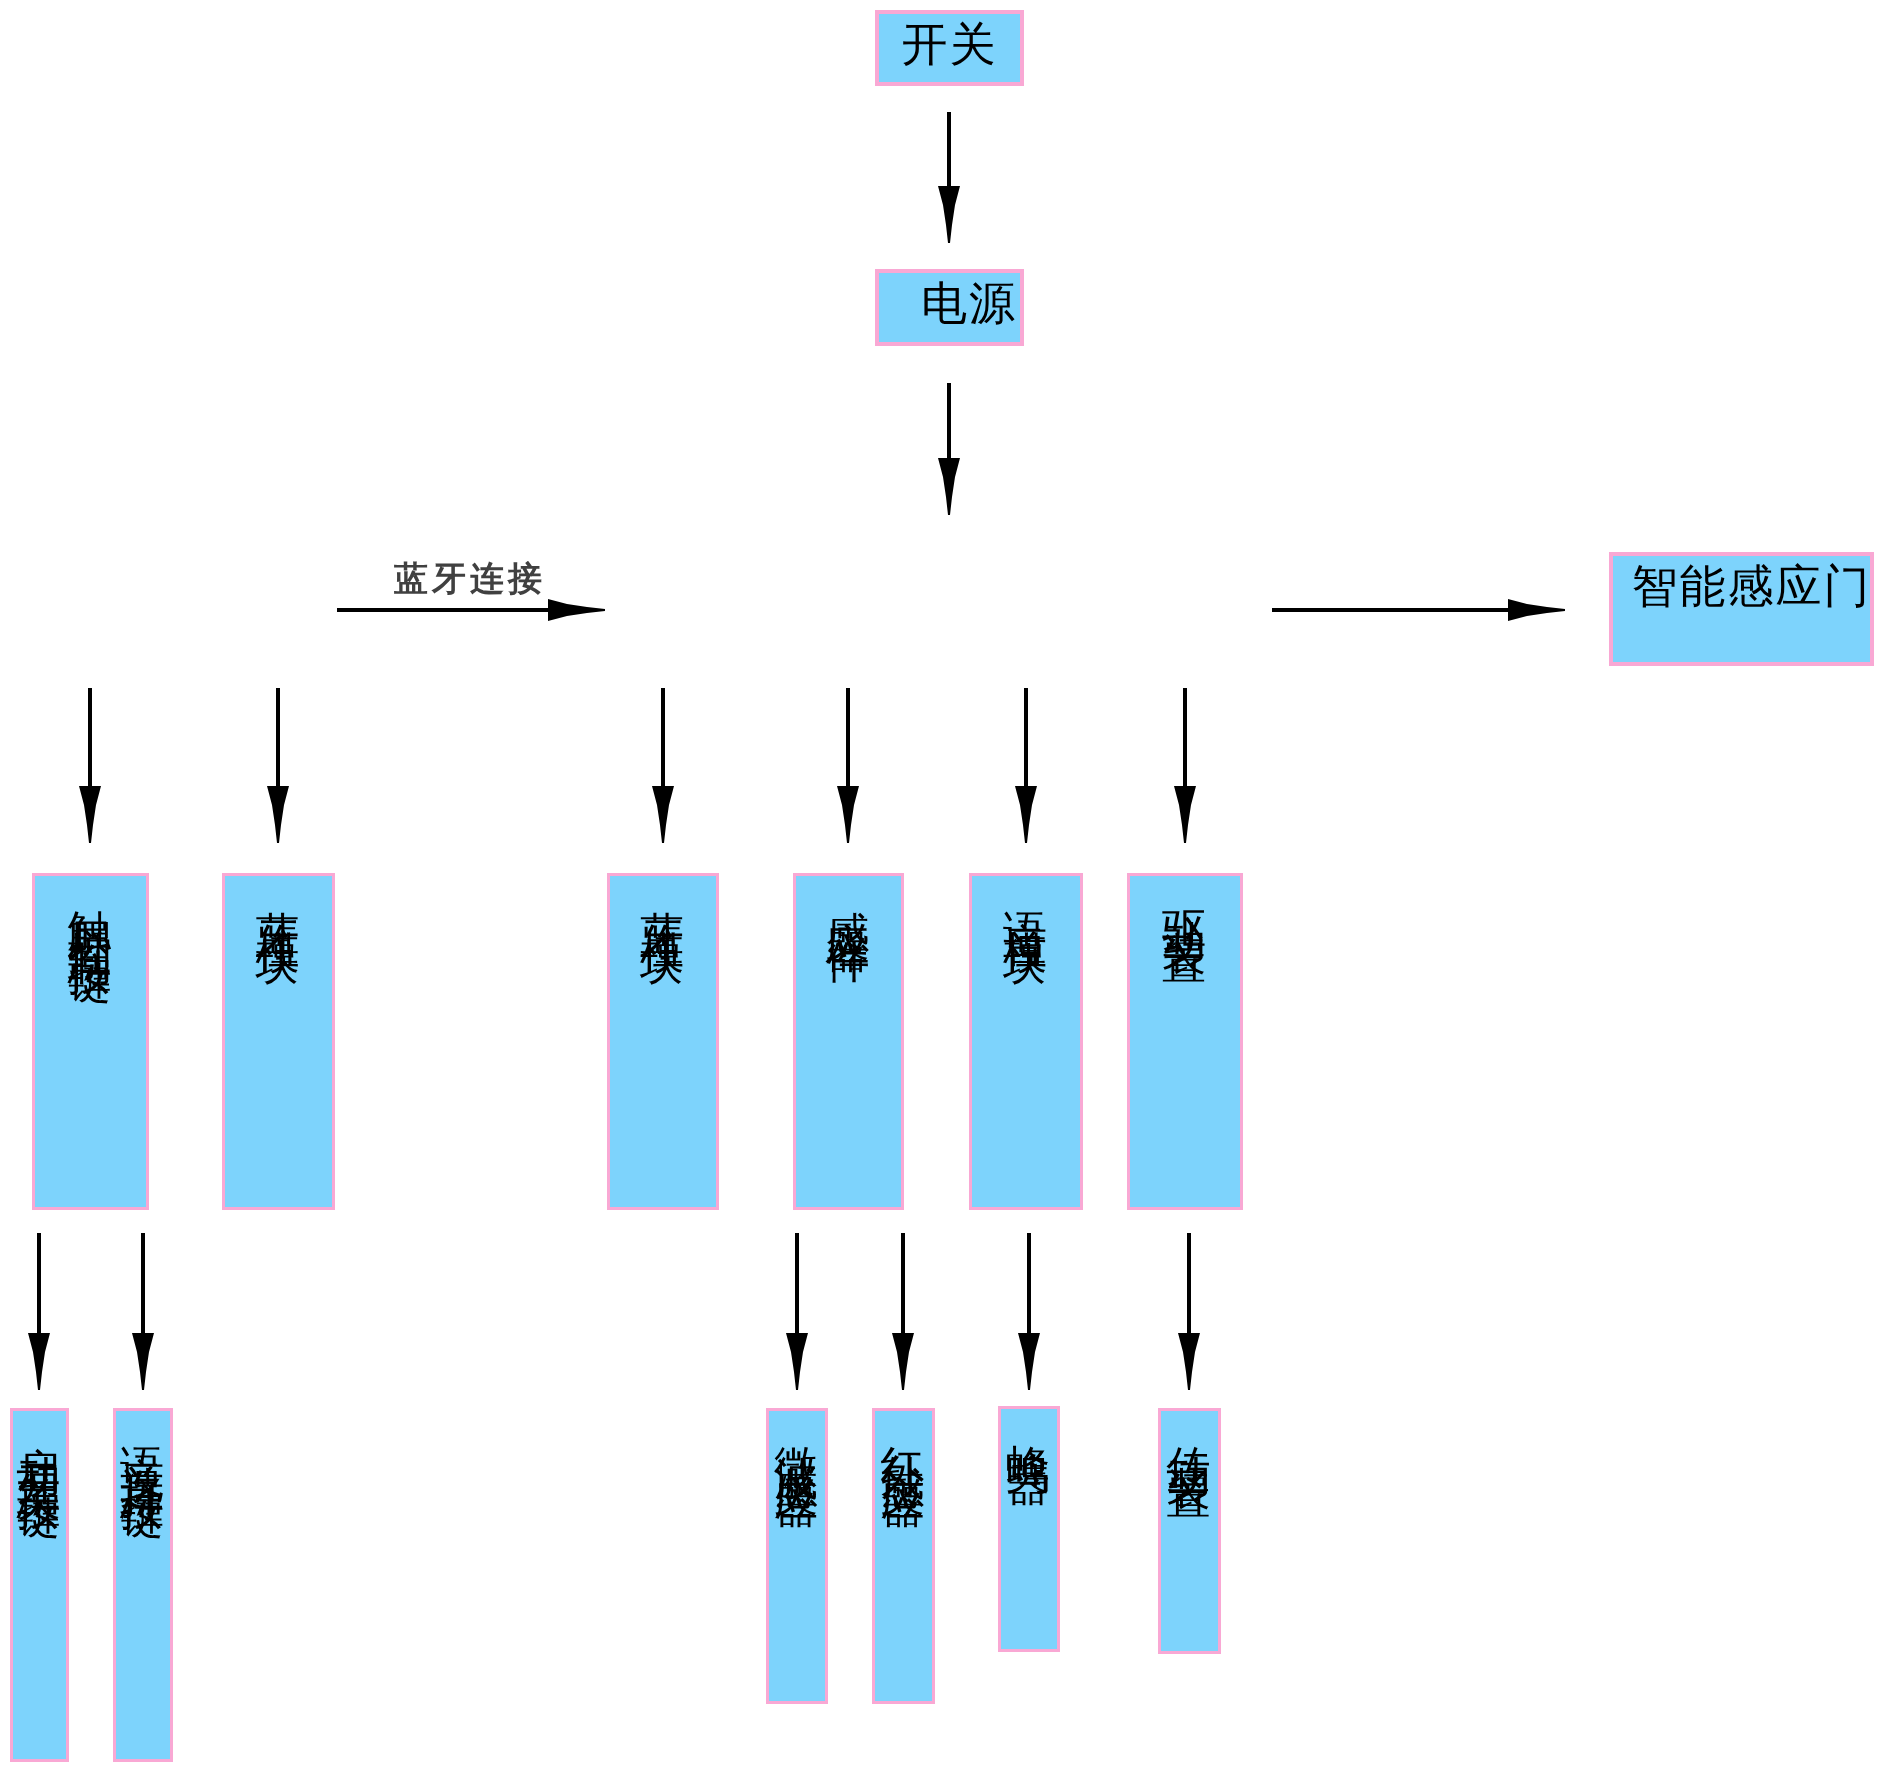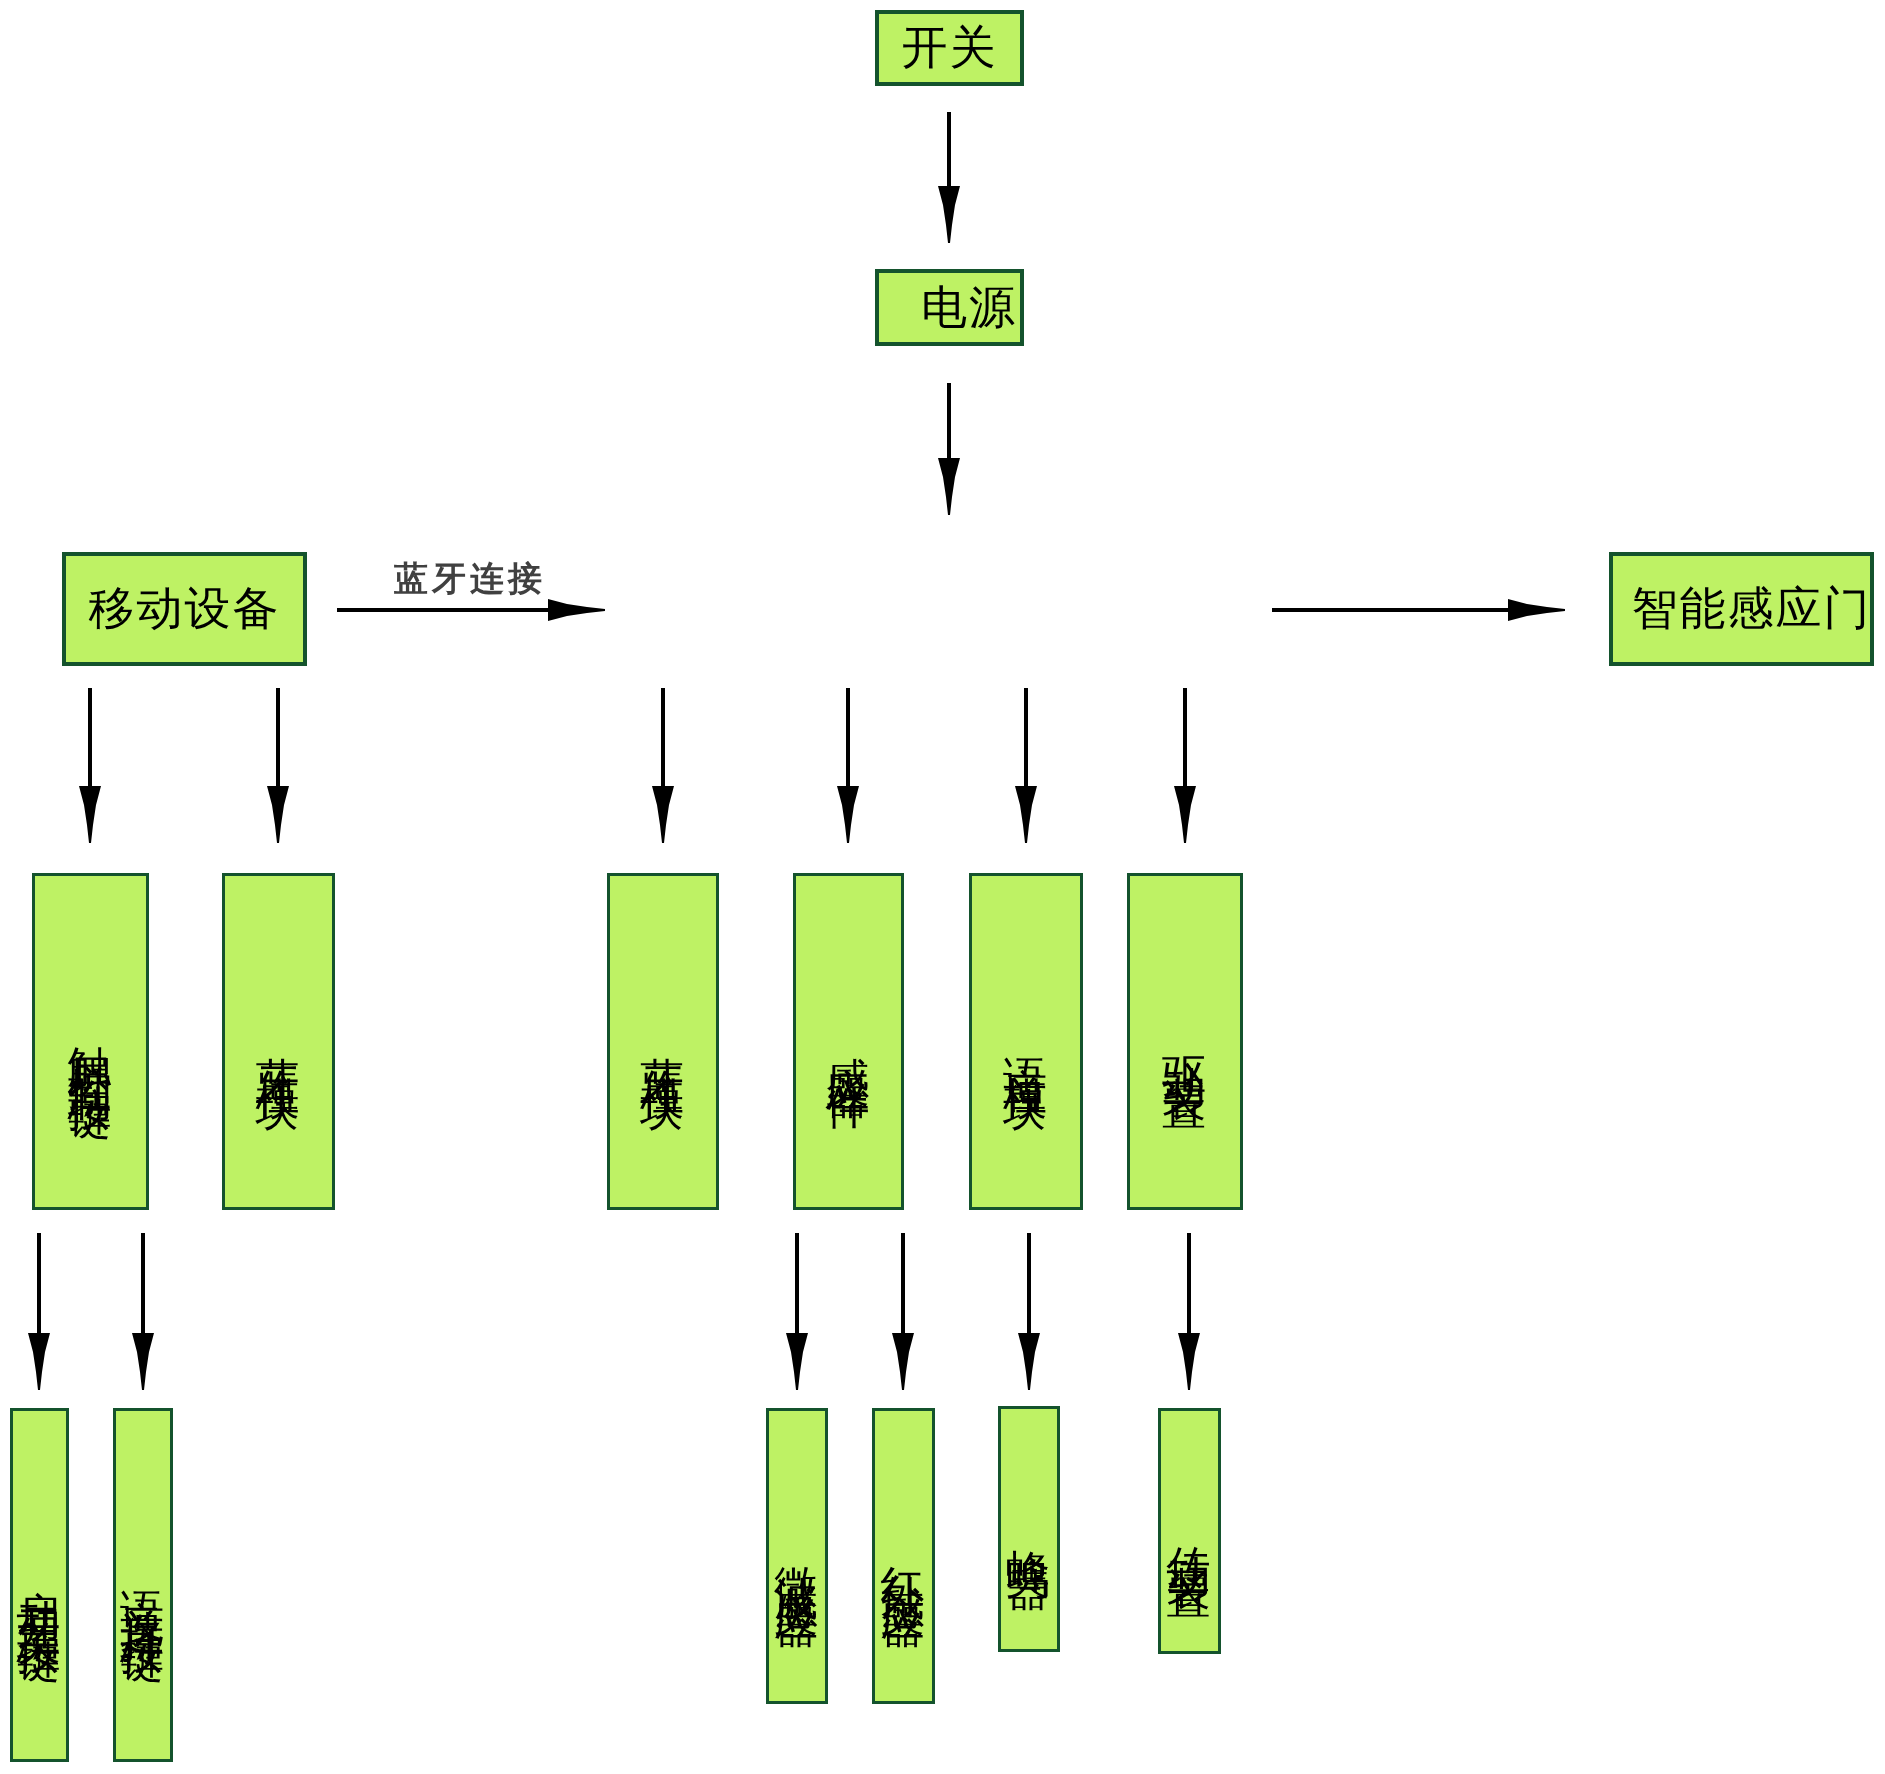--- a/index.html
+++ b/index.html
@@ -19,24 +19,24 @@
   .connectors {
     position: absolute;
     left: 0;
     top: 0;
     width: 1885px;
     height: 1774px;
   }
   .node {
     position: absolute;
     box-sizing: border-box;
-    border: 4px solid #14532d;
-    background: #bef264;
+    border: 4px solid #f9a8d4;
+    background: #7dd3fc;
     display: flex;
-    align-items: center;
+    align-items: flex-start;
     justify-content: center;
     text-align: center;
   }
   .node span {
     font-size: 46px;
     letter-spacing: 2px;
     white-space: nowrap;
     color: #000000;
   }
   .node.vert {
@@ -156,23 +156,20 @@
       <polygon points="1508,599 1508,621 1527,616 1547,613 1565,611 1565,609 1547,607 1527,604"></polygon>
     </g>
   </svg>
 
   <div class="node" id="n-switch">
     <span>开关</span>
   </div>
   <div class="node" id="n-power">
     <span>电源</span>
   </div>
-  <div class="node" id="n-mobile">
-    <span>移动设备</span>
-  </div>
   <div class="node" id="n-door">
     <span>智能感应门</span>
   </div>
 
   <div class="node vert" id="n-touch">
     <span>触屏控制按键</span>
   </div>
   <div class="node vert" id="n-btm">
     <span>蓝牙模块</span>
   </div>

